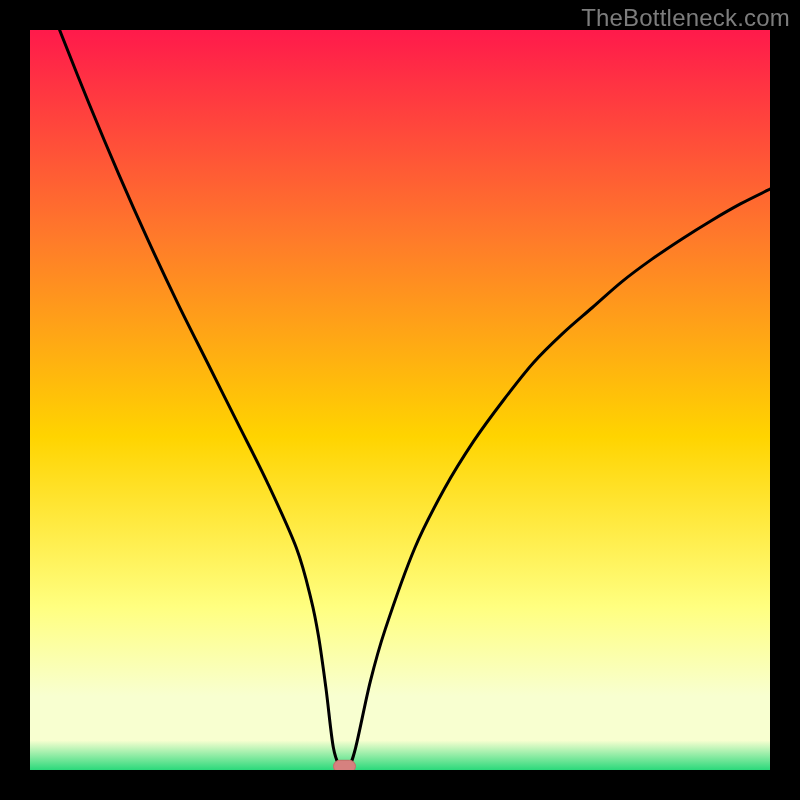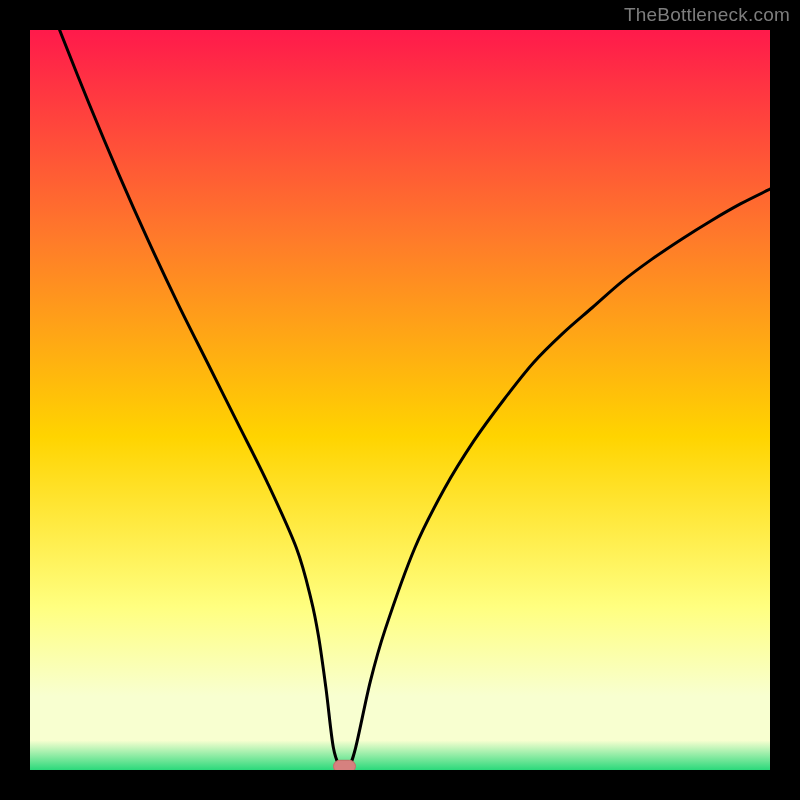--- a/index.html
+++ b/index.html
@@ -16,21 +16,21 @@
     top: 0;
     width: 800px;
     height: 800px;
     background: #000;
   }
   .watermark {
     position: absolute;
     top: 4px;
     right: 10px;
     font-family: Arial, Helvetica, sans-serif;
-    font-size: 19px;
+    font-size: 24px;
     color: #7d7d7d;
     font-weight: 500;
     letter-spacing: 0.2px;
   }
   .plot {
     position: absolute;
     left: 30px;
     top: 30px;
     width: 740px;
     height: 740px;

